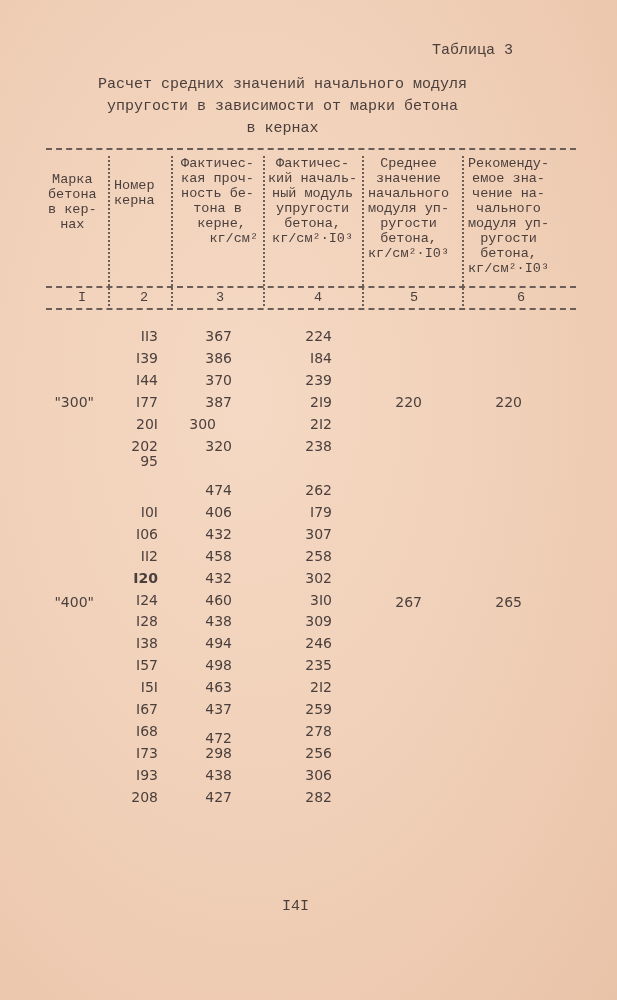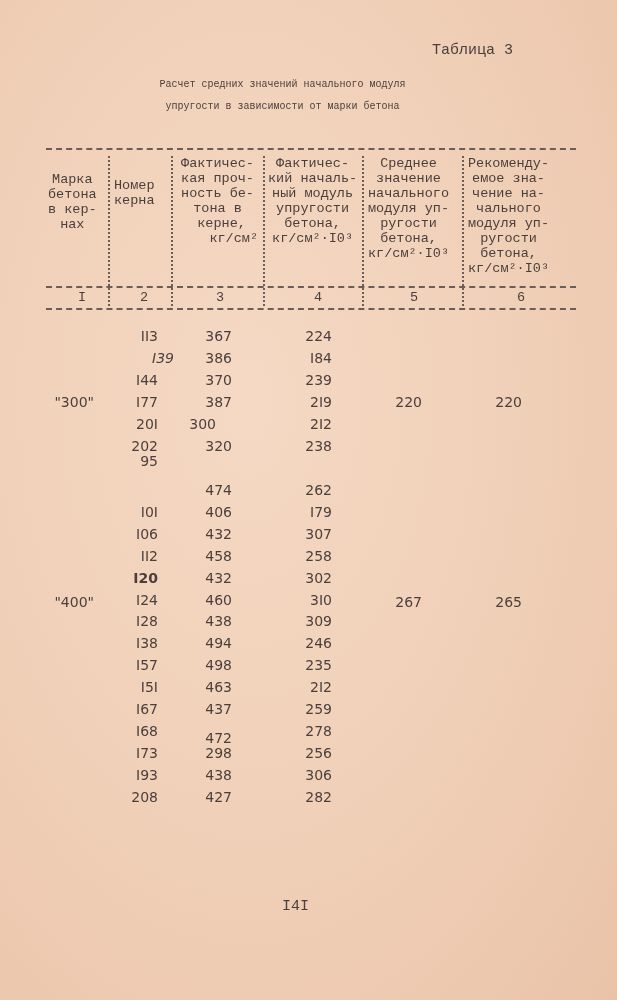--- a/index.html
+++ b/index.html
@@ -4,34 +4,35 @@
 <style>
   html, body { margin:0; padding:0; }
   body {
     width:617px; height:1000px; overflow:hidden;
     background: radial-gradient(ellipse at 40% 40%, #f5d9c4 0%, #f0cfb7 55%, #e9c3a8 100%);
     font-family: "Liberation Mono", "DejaVu Sans Mono", monospace;
     color:#4a3f3c; position:relative;
   }
   .abs { position:absolute; }
   .table-label { left:432px; top:42px; font-size:15px; }
-  .title { left:0; width:565px; text-align:center; font-size:10px; line-height:22px; top:74px; }
+  .title { left:0; width:565px; text-align:center; font-size:15px; line-height:22px; top:74px; }
   .dash { position:absolute; left:46px; width:530px; border-top:2px dashed #6b5d57; height:0; }
   .hdr { position:absolute; font-size:13.5px; line-height:15px; white-space:pre;text-align:center; }
   .colon-line { position:absolute; width:4px; border-left:2px dotted #6b5d57; }
   .num { position:absolute; font-family:"DejaVu Sans", sans-serif; font-size:14px; width:60px; text-align:right; }
   .page-num { left:282px; top:898px; font-size:15px; }
 </style>
 </head>
 <body>
 
 <div class="abs table-label">Таблица 3</div>
 <div class="abs title">
   <div>Расчет средних значений начального модуля</div>
   <div>упругости в зависимости от марки бетона</div>
+  <div>в кернах</div>
 </div>
 
 <div class="dash" style="top:148px"></div>
 <div class="dash" style="top:286px"></div>
 <div class="dash" style="top:308px"></div>
 
 <div class="colon-line" style="left:108px;top:156px;height:150px"></div>
 <div class="colon-line" style="left:171px;top:156px;height:150px"></div>
 <div class="colon-line" style="left:263px;top:156px;height:150px"></div>
 <div class="colon-line" style="left:362px;top:156px;height:150px"></div>
@@ -78,21 +79,21 @@
 <div class="hdr" style="left:410px;top:290px">5</div>
 <div class="hdr" style="left:517px;top:290px">6</div>
 
 <div class="num" style="left:34px;top:394px;width:60px">"300"</div>
 <div class="num" style="left:362px;top:394px;width:60px">220</div>
 <div class="num" style="left:462px;top:394px;width:60px">220</div>
 <div id="g0">
     <div class="num" style="left: 98px; top: 328px;">II3</div>
     <div class="num" style="left: 172px; top: 328px;">367</div>
     <div class="num" style="left: 272px; top: 328px;">224</div>
-    <div class="num" style="left: 114px; top: 349.9px; font-style: italic;">I39</div>
+    <div class="num" style="left: 98px; top: 349.9px;">I39</div>
     <div class="num" style="left: 172px; top: 349.9px;">386</div>
     <div class="num" style="left: 272px; top: 349.9px;">I84</div>
     <div class="num" style="left: 98px; top: 371.8px;">I44</div>
     <div class="num" style="left: 172px; top: 371.8px;">370</div>
     <div class="num" style="left: 272px; top: 371.8px;">239</div>
     <div class="num" style="left: 98px; top: 393.7px;">I77</div>
     <div class="num" style="left: 172px; top: 393.7px;">387</div>
     <div class="num" style="left: 272px; top: 393.7px;">2I9</div>
     <div class="num" style="left: 98px; top: 415.6px;">20I</div>
     <div class="num" style="left: 156px; top: 415.6px;">300</div>

